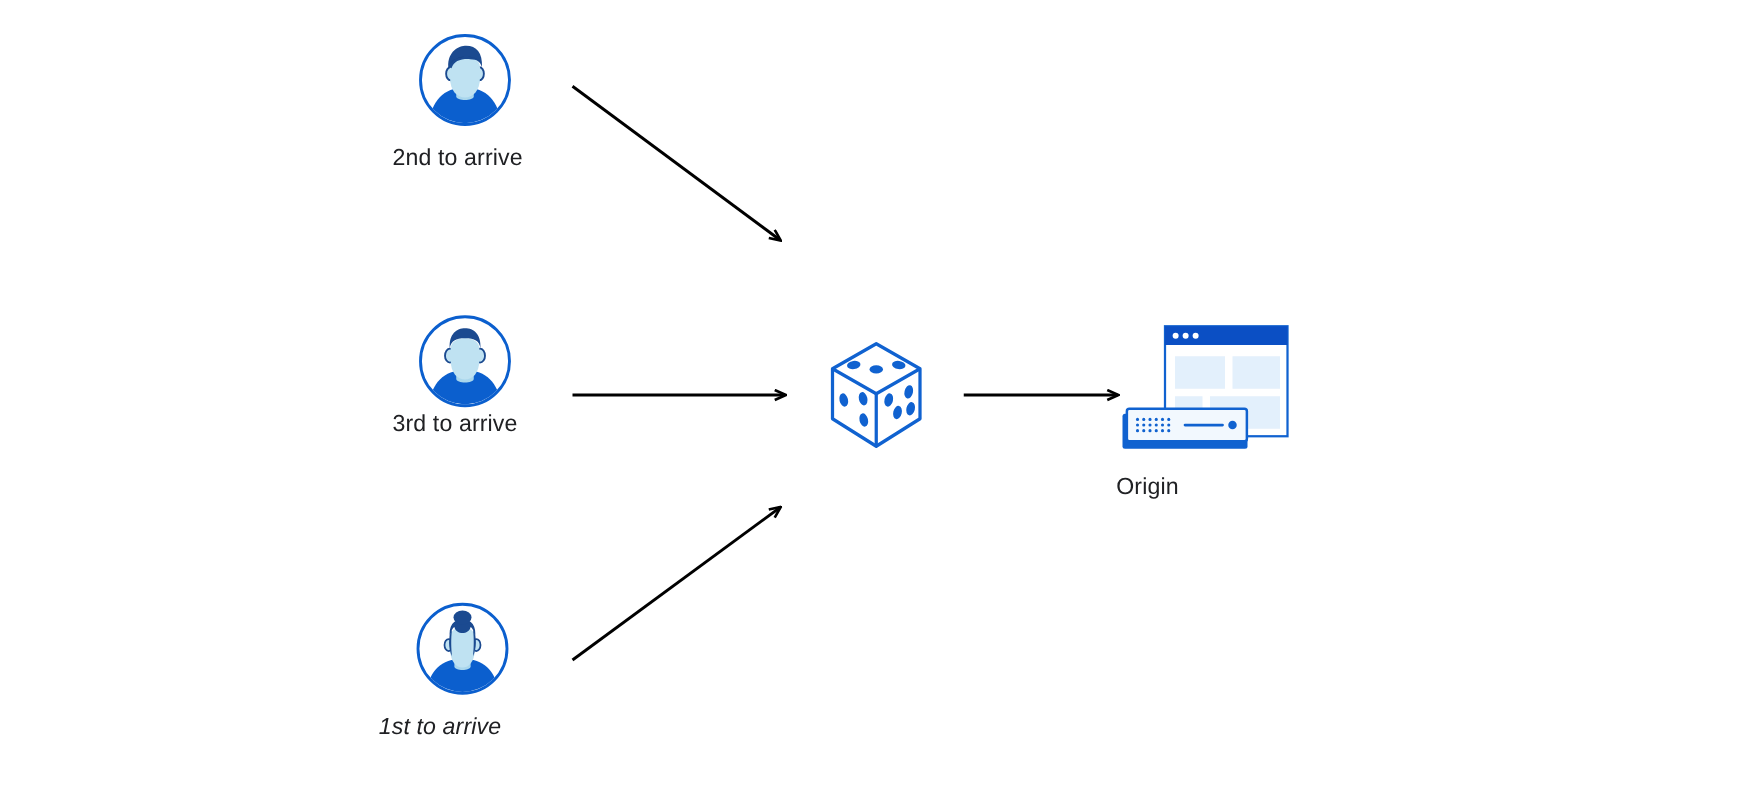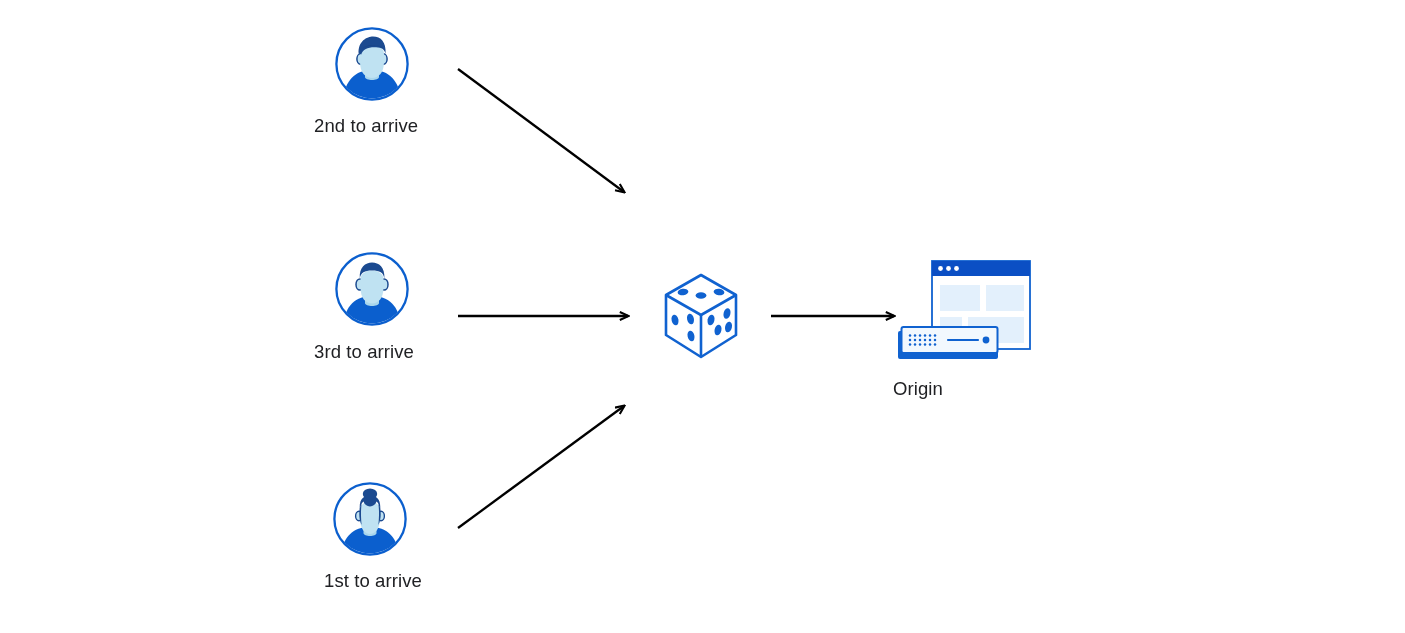--- a/index.html
+++ b/index.html
@@ -97,21 +97,21 @@
         <path d="M38 45 C19 45 10 58 8 78 L68 78 C66 58 57 45 38 45 Z" fill="#0b5fce"></path>
         <path d="M31 38 h14 v14 c0 4 -14 4 -14 0 Z" fill="#a9d6ec"></path>
         <path d="M31 46 c4 4 10 4 14 0 v-8 h-14 Z" fill="#8cc6e4"></path>
         <ellipse cx="26" cy="33.5" rx="4" ry="5.6" fill="#bfe2f2" stroke="#1b4a90" stroke-width="1.5"></ellipse>
         <ellipse cx="50" cy="33.5" rx="4" ry="5.6" fill="#bfe2f2" stroke="#1b4a90" stroke-width="1.5"></ellipse>
         <path d="M26.5 28 C26.5 16.5 49.5 16.5 49.5 28 L49.5 36.5 C49.5 47.5 44 52.5 38 52.5 C32 52.5 26.5 47.5 26.5 36.5 Z" fill="#bfe2f2"></path>
         <path d="M25.8 27.5 C25 16 31.5 11.5 38 11.5 C45 11.5 51 16 50.4 27.8 C49.4 21.5 45.8 19.6 38 19.6 C30.4 19.6 27 21.6 25.8 27.5 Z" fill="#1b4a90"></path>
       </g>
     </svg>
   </div>
-  <div class="node-label" style="left:314px; top:341px;">3rd to arrive</div>
+  <div class="node-label" style="left:314px; top:328px;">3rd to arrive</div>
 
   <div class="node avatar-wrap" style="left:332px; top:481px;">
     <svg width="76" height="76" viewBox="0 0 76 76">
       <clipPath id="clipC">
           <circle cx="38" cy="38" r="34.5"></circle>
         </clipPath>
       <circle cx="38" cy="38" r="35.6" fill="#ffffff" stroke="#0b5fce" stroke-width="2.3"></circle>
       <g clip-path="url(#clipC)">
         <path d="M38 46 C19 46 10 58 8 78 L68 78 C66 58 57 46 38 46 Z" fill="#0b5fce"></path>
         <path d="M31.5 38 h13 v14 c0 4 -13 4 -13 0 Z" fill="#a9d6ec"></path>
@@ -119,21 +119,21 @@
         <ellipse cx="27" cy="35" rx="3.4" ry="4.8" fill="#bfe2f2" stroke="#1b4a90" stroke-width="1.4"></ellipse>
         <ellipse cx="49" cy="35" rx="3.4" ry="4.8" fill="#bfe2f2" stroke="#1b4a90" stroke-width="1.4"></ellipse>
         <path d="M28 29 C28 18 48 18 48 29 L48 37.5 C48 48 43 53 38 53 C33 53 28 48 28 37.5 Z" fill="#bfe2f2"></path>
         <path d="M28 30 C26.5 19 31 14.5 38 14.5 C45 14.5 49.5 19 48 30 C47.4 24 46 21.5 44.5 20.6 C43 27 33 27 31.5 20.6 C30 21.5 28.6 24 28 30 Z" fill="#1b4a90"></path>
         <ellipse cx="38" cy="13" rx="7.2" ry="5.6" fill="#1b4a90"></ellipse>
         <path d="M29.6 23 C28.6 30 29 38 29.6 44 C26.6 38 26.4 28 29.6 23 Z" fill="#1b4a90"></path>
         <path d="M46.4 23 C47.4 30 47 38 46.4 44 C49.4 38 49.6 28 46.4 23 Z" fill="#1b4a90"></path>
       </g>
     </svg>
   </div>
-  <div class="node-label" style="left:324px; top:570px;">1st to arrive</div>
+  <div class="node-label" style="left:303px; top:570px;font-style:italic;">1st to arrive</div>
 
   <div class="node dice-wrap" style="left:658px; top:270px;">
     <svg width="86" height="92" viewBox="0 0 86 92">
       <g fill="none" stroke="#1062d0" stroke-width="2.6" stroke-linejoin="round">
         <path d="M43 5 L78 25 L78 65 L43 87 L8 65 L8 25 Z"></path>
         <path d="M8 25 L43 45 L78 25"></path>
         <path d="M43 45 L43 87"></path>
       </g>
       <g fill="#1062d0">
 

